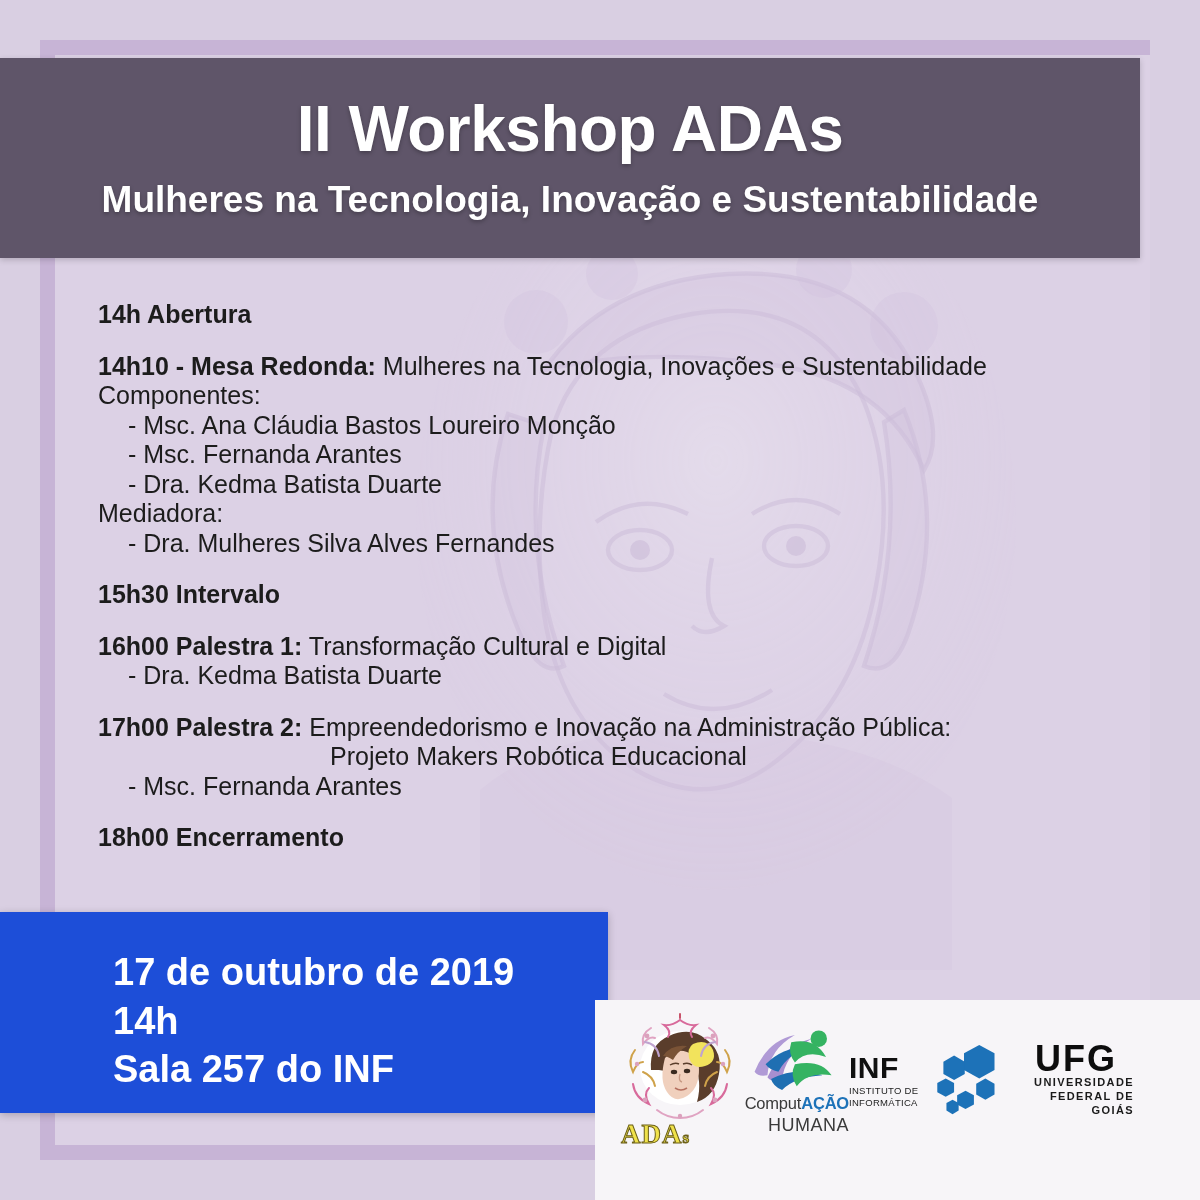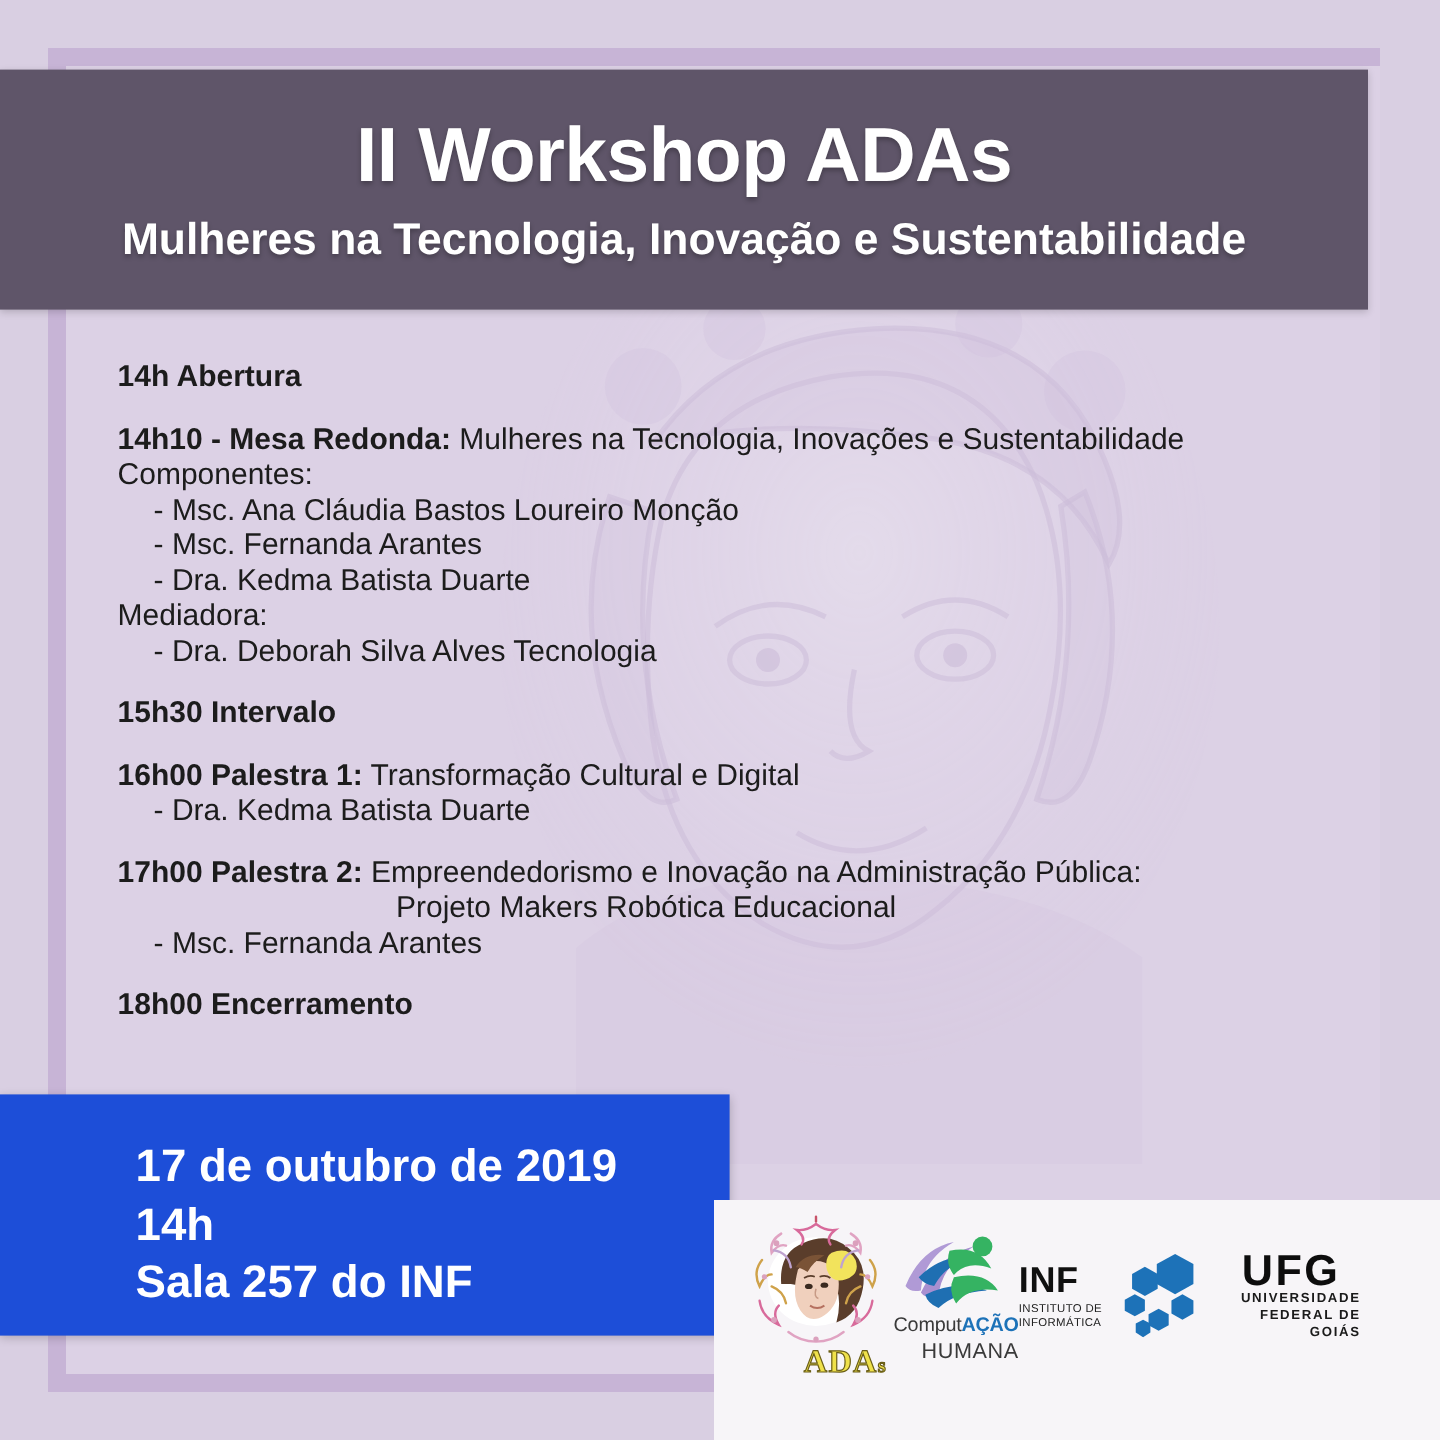--- a/index.html
+++ b/index.html
@@ -98,21 +98,21 @@
   }
   .logo-row{
     position:absolute; left:0; top:0; width:565px; height:160px;
     display:flex; align-items:center; justify-content:space-around;
     padding:0 26px;
   }
 
   
   .adas{ width:118px; height:136px; position:relative; }
   .adas-word{
-    position:absolute; left:0; right:0; bottom:-2px; text-align:right;
+    position:absolute; left:0; right:0; bottom:-2px; text-align:left;
     font-family:"Liberation Serif", serif;
     font-size:27px; font-weight:bold;
     color:#efe14a;
     -webkit-text-stroke:1px #6b5f18;
     letter-spacing:1px;
   }
   .adas-word .s{ font-size:17px; }
 
   
   .computacao{ width:118px; text-align:right; }
@@ -188,21 +188,21 @@
       <div class="prog-line"><span class="lbl">14h Abertura</span></div>
     </div>
 
     <div class="prog-block">
       <div class="prog-line"><span class="lbl">14h10 - Mesa Redonda:</span><span class="val"> Mulheres na Tecnologia, Inovações e Sustentabilidade</span></div>
       <div class="prog-plain">Componentes:</div>
       <div class="prog-indent">- Msc. Ana Cláudia Bastos Loureiro Monção</div>
       <div class="prog-indent">- Msc. Fernanda Arantes</div>
       <div class="prog-indent">- Dra. Kedma Batista Duarte</div>
       <div class="prog-plain">Mediadora:</div>
-      <div class="prog-indent">- Dra. Deborah Silva Alves Tecnologia</div>
+      <div class="prog-indent">- Dra. Mulheres Silva Alves Fernandes</div>
     </div>
 
     <div class="prog-block">
       <div class="prog-line"><span class="lbl">15h30 Intervalo</span></div>
     </div>
 
     <div class="prog-block">
       <div class="prog-line"><span class="lbl">16h00 Palestra 1:</span><span class="val"> Transformação Cultural e Digital</span></div>
       <div class="prog-indent">- Dra. Kedma Batista Duarte</div>
     </div>

